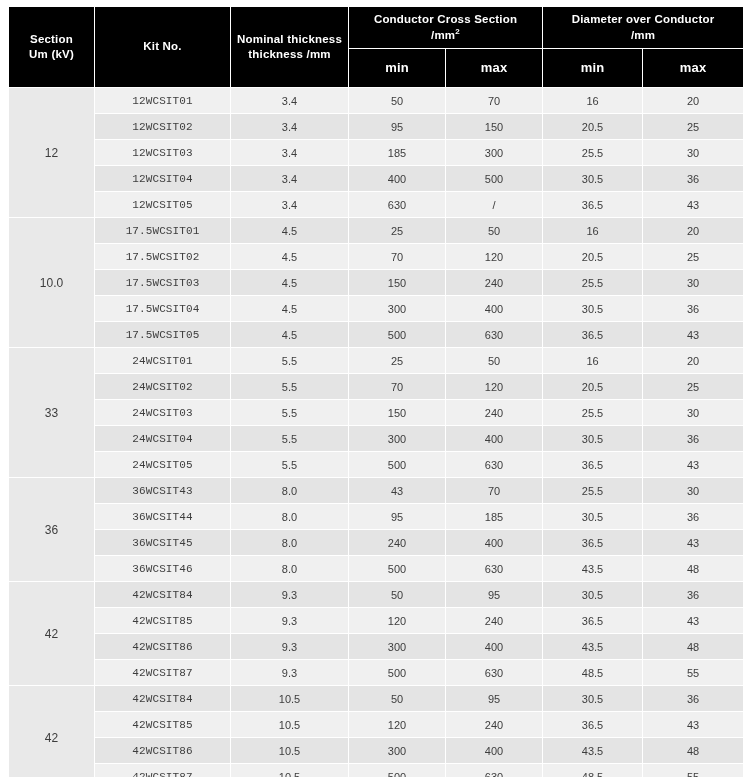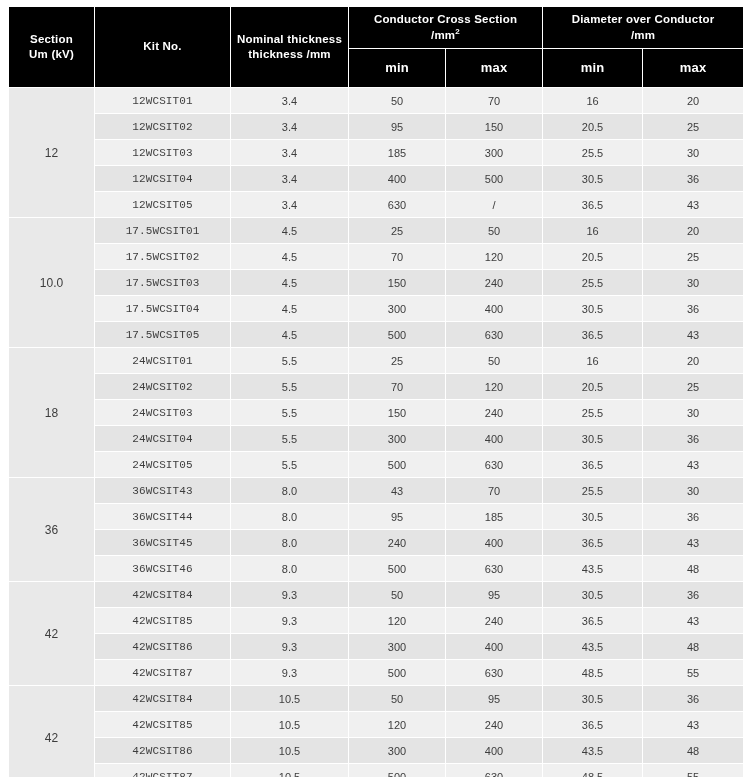--- a/index.html
+++ b/index.html
@@ -204,21 +204,21 @@
         </tr>
         <tr class="even">
           <td class="kit">17.5WCSIT05</td>
           <td>4.5</td>
           <td>500</td>
           <td>630</td>
           <td>36.5</td>
           <td>43</td>
         </tr>
         <tr class="odd">
-          <td class="voltage" rowspan="5">18</td>
+          <td class="voltage" rowspan="5">33</td>
           <td class="kit">24WCSIT01</td>
           <td>5.5</td>
           <td>25</td>
           <td>50</td>
           <td>16</td>
           <td>20</td>
         </tr>
         <tr class="even">
           <td class="kit">24WCSIT02</td>
           <td>5.5</td>

